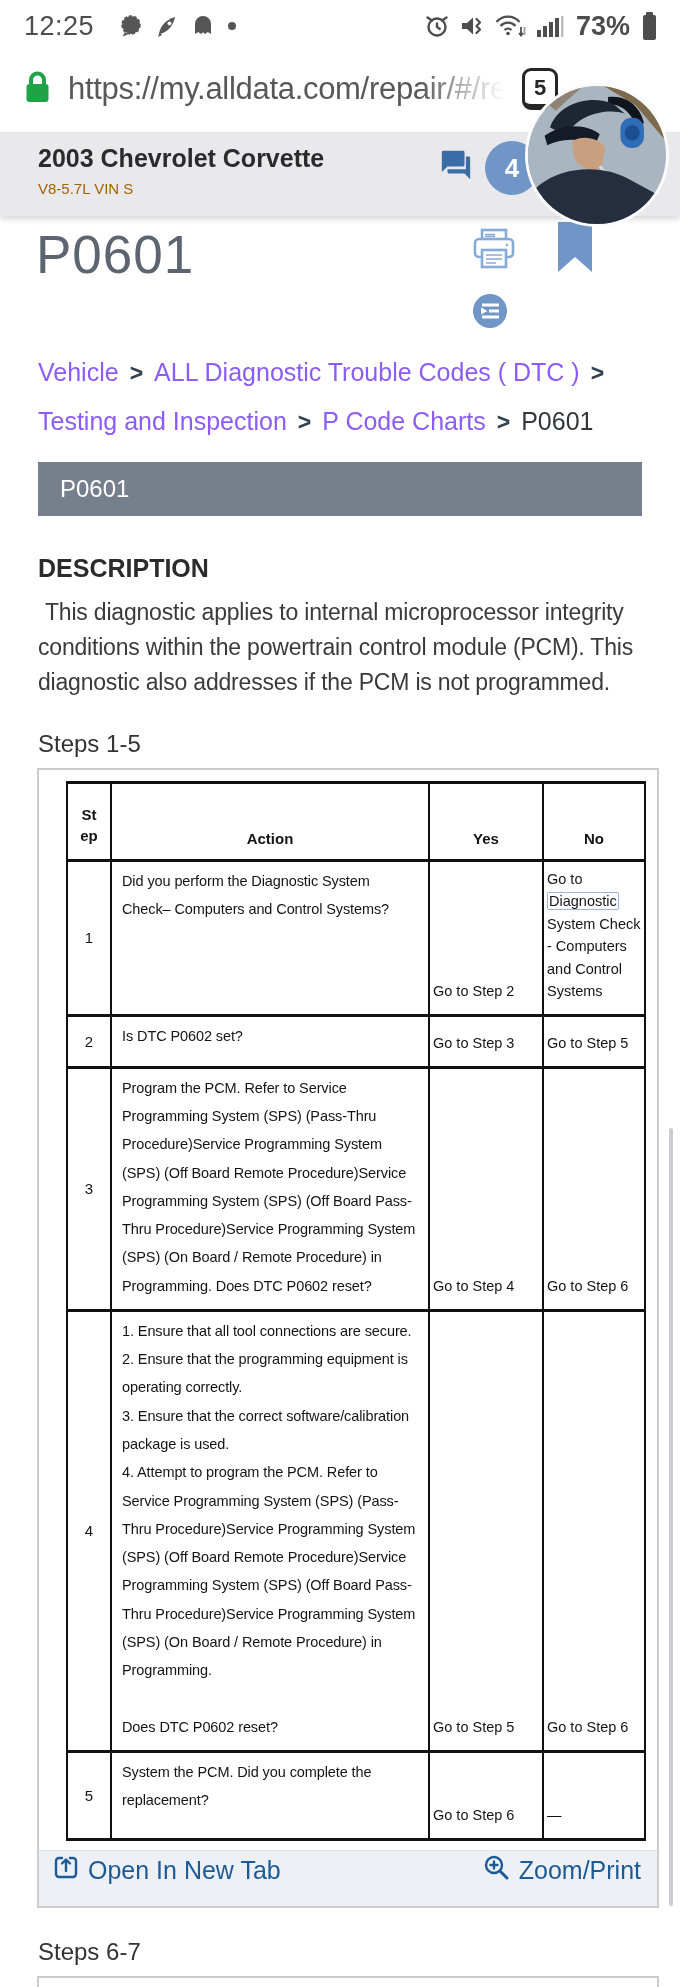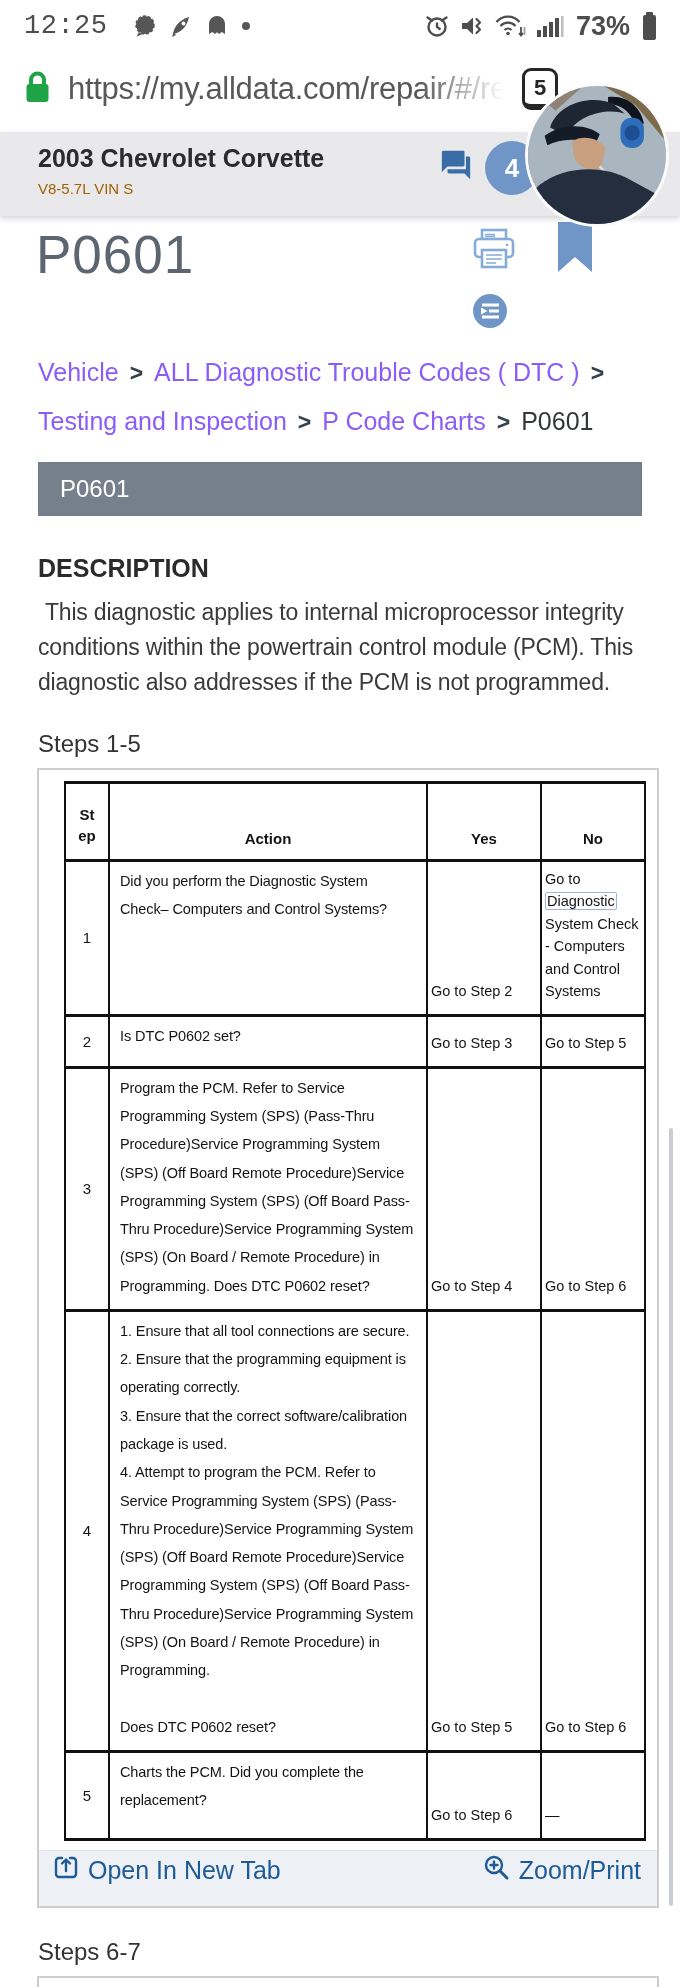--- a/index.html
+++ b/index.html
@@ -4,21 +4,21 @@
 <style>
   * { margin:0; padding:0; box-sizing:border-box; }
   html,body { background:#fff; }
   .screen {
     position:relative; width:680px; height:1987px; margin:0 auto;
     background:#fff; overflow:hidden;
     font-family:"Liberation Sans", sans-serif; color:#222;
   }
   
   .status-bar { height:46px; display:flex; align-items:center; padding:6px 22px 0 24px; color:#4d4d4d; }
-  .sb-time { font-size:27px; letter-spacing:.5px; margin-right:25px;font-family:Liberation Mono, monospace; }
+  .sb-time { font-size:27px; letter-spacing:.5px; margin-right:25px; }
   .sb-icons { display:flex; align-items:center; gap:12px; }
   .sb-right { margin-left:auto; display:flex; align-items:center; gap:9px; }
   .sb-pct { font-size:27px; color:#4d4d4d; margin:0 2px;font-weight:bold; }
   .sb-icons svg, .sb-right svg { display:block; }
   
   .url-bar { height:86px; display:flex; align-items:center; padding:0 24px; position:relative; background:#fff; }
   .url-text {
     font-size:31px; color:#585858; margin-left:17px; white-space:nowrap;
     overflow:hidden; max-width:440px; letter-spacing:-.3px;
     -webkit-mask-image:linear-gradient(90deg,#000 80%,transparent 99%);
@@ -67,21 +67,21 @@
   .code-bar {
     margin:16px 0 0 38px; width:604px; height:54px; background:#76808c;
     color:#fff; font-size:24px; display:flex; align-items:center; padding-left:22px;
   }
   
   .section-heading { margin:38px 0 0 38px; font-size:25px; font-weight:bold; color:#2b2b2b; }
   .para { margin:12px 0 0 38px; width:616px; font-size:23px; line-height:35px; color:#3a3a3a; text-indent:7px; letter-spacing:-.2px; }
   .steps-caption { margin:30px 0 0 38px; font-size:24px; color:#333; }
   
   .card { margin:10px 0 0 37px; width:622px; background:#fff; border:2px solid #cdcdcd; }
-  .table-pad { padding:11px 11px 9px 13px;margin-left:12px; }
+  .table-pad { padding:11px 11px 9px 27px; }
   table.steps { border-collapse:collapse; width:100%; table-layout:fixed; color:#141414; }
   table.steps col.c-step   { width:44px;  }
   table.steps col.c-action { width:318px; }
   table.steps col.c-yes    { width:114px; }
   table.steps th, table.steps td { border:2px solid #111; border-top-width:3px; border-bottom-width:3px; }
   table.steps th {
     font-size:15px; font-weight:bold; text-align:center; vertical-align:bottom;
     padding:6px 4px 12px; height:78px;
   }
   th.h-step span { display:inline-block; width:22px; word-break:break-all; line-height:1.45; }
@@ -322,21 +322,21 @@
 2.  Ensure that the programming equipment is operating correctly.
 3.  Ensure that the correct software/calibration package is used.
 4.  Attempt to program the PCM. Refer to Service Programming System (SPS) (Pass-Thru Procedure)Service Programming System (SPS) (Off Board Remote Procedure)Service Programming System (SPS) (Off Board Pass-Thru Procedure)Service Programming System (SPS) (On Board / Remote Procedure) in Programming.
 
  Does DTC P0602 reset?</td>
           <td class="yes-cell">Go to Step 5</td>
           <td class="no-cell">Go to Step 6</td>
         </tr>
         <tr class="r5">
           <td class="step-cell">5</td>
-          <td class="action-cell">Charts the PCM.  Did you complete the replacement?</td>
+          <td class="action-cell">System the PCM.  Did you complete the replacement?</td>
           <td class="yes-cell">Go to Step 6</td>
           <td class="no-cell">—</td>
         </tr>
       </tbody>
         </table>
     </div>
     <div class="card-footer">
       <a class="cf-link" href="#">
         <span><svg width="26" height="26" viewBox="0 0 26 26" fill="none" stroke="#1d5a96" stroke-width="2.4" stroke-linecap="round" stroke-linejoin="round">
               <path d="M9 4 H6 a3 3 0 0 0 -3 3 v13 a3 3 0 0 0 3 3 h14 a3 3 0 0 0 3 -3 V7 a3 3 0 0 0 -3 -3 h-3"></path>

